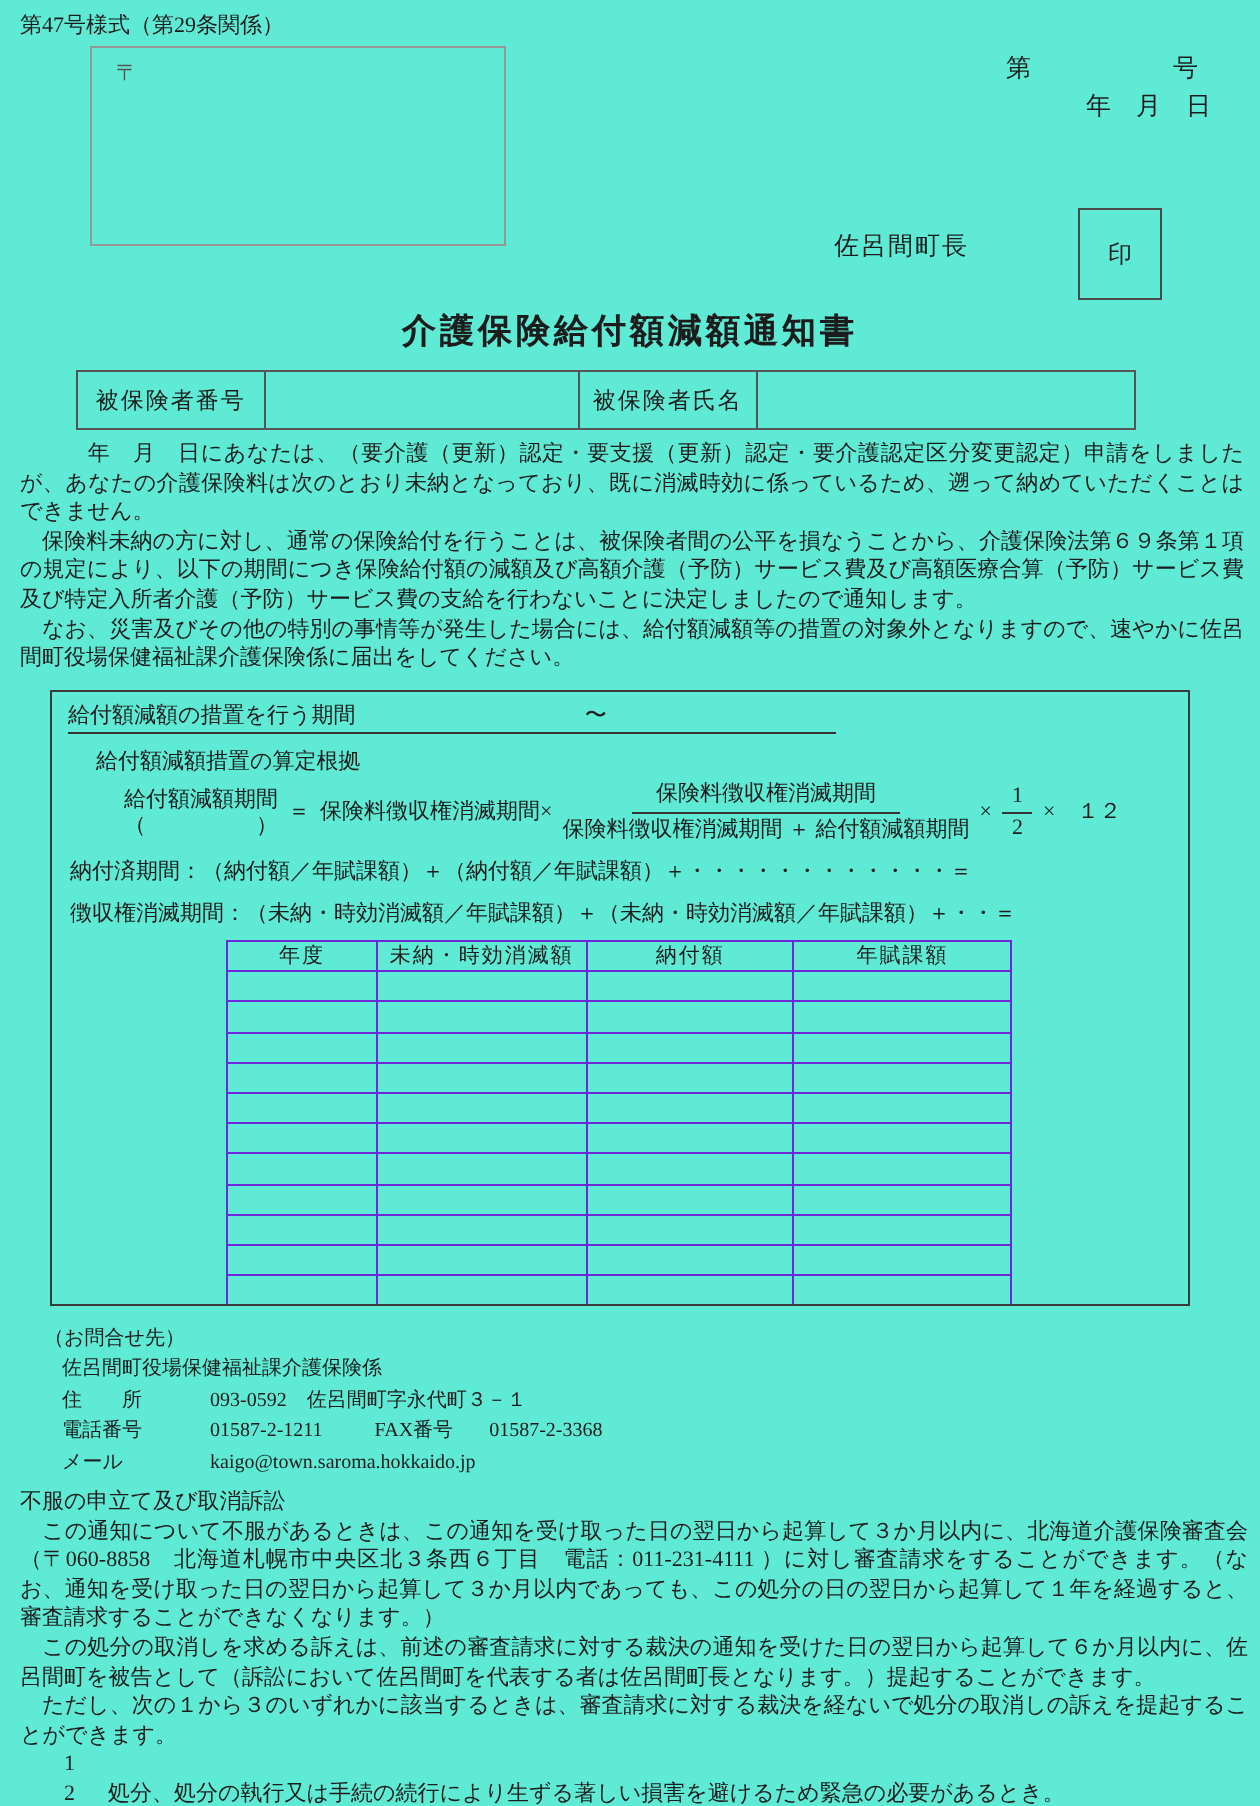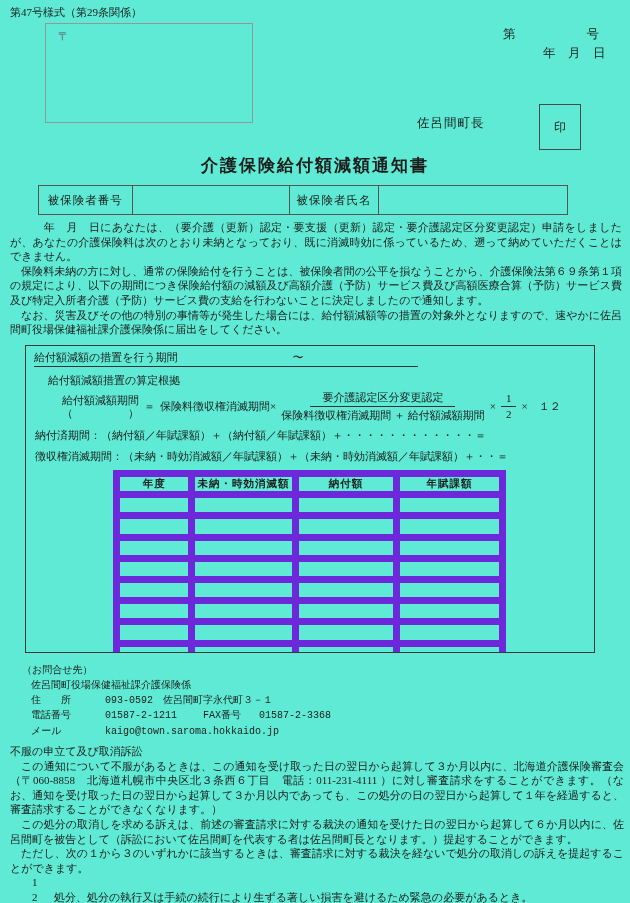--- a/index.html
+++ b/index.html
@@ -41,26 +41,26 @@
   .formula{margin:3px 0 0 36px;display:flex;align-items:center;gap:5px;line-height:13px;}
   .f-lhs{display:flex;flex-direction:column;align-items:center;}
   .frac{display:flex;flex-direction:column;align-items:center;}
   .frac .num{padding:0 12px 2px;border-bottom:1px solid #333;}
   .frac .den{padding-top:2px;}
   .halffrac .num{padding:0 5px 1px;}
   .halffrac .den{padding-top:1px;}
   .calc-line{margin:6px 0 0 9px;}
   
   .inner-table{margin:6px 0 0 87px;border-collapse:collapse;width:393px;font-size:10.5px;}
-  .inner-table th,.inner-table td{border:7px solid #6d28d9;height:14.2px;padding:0;font-weight:bold;text-align:center;letter-spacing:1px;}
+  .inner-table th,.inner-table td{border:1px solid #6d28d9;height:14.2px;padding:0;font-weight:normal;text-align:center;letter-spacing:1px;}
   .inner-table th{font-size:10.5px;}
   
   .contact{left:22px;top:662px;font-size:10px;line-height:15.4px;}
   .contact .office{margin-left:9px;}
-  .contact .row{margin-left:9px;display:flex;font-family:Liberation Mono, monospace;}
+  .contact .row{margin-left:9px;display:flex;}
   .contact .lbl{display:inline-block;width:56px;}
   .contact .gap{display:inline-block;width:18px;}
   .contact .gapw{display:inline-block;width:26px;}
   
   .appeal{left:10px;top:744px;width:614px;text-align:justify;}
   .appeal p{margin:0;}
   .appeal .item{display:flex;margin-left:22px;}
   .appeal .inum{width:22px;flex:none;}
 </style>
 </head>
@@ -110,21 +110,21 @@
     <div class="basis-label">給付額減額措置の算定根拠</div>
 
     <div class="formula">
       <span class="f-lhs">
         <span>給付額減額期間</span>
         <span>（　　　　　）</span>
       </span>
       <span>＝</span>
       <span>保険料徴収権消滅期間×</span>
       <span class="frac">
-        <span class="num">要介護認定区分変更認定</span>
+        <span class="num">保険料徴収権消滅期間</span>
         <span class="den">保険料徴収権消滅期間 ＋ 給付額減額期間</span>
       </span>
       <span>×</span>
       <span class="frac halffrac">
         <span class="num">1</span>
         <span class="den">2</span>
       </span>
       <span>×　１２</span>
     </div>
 

